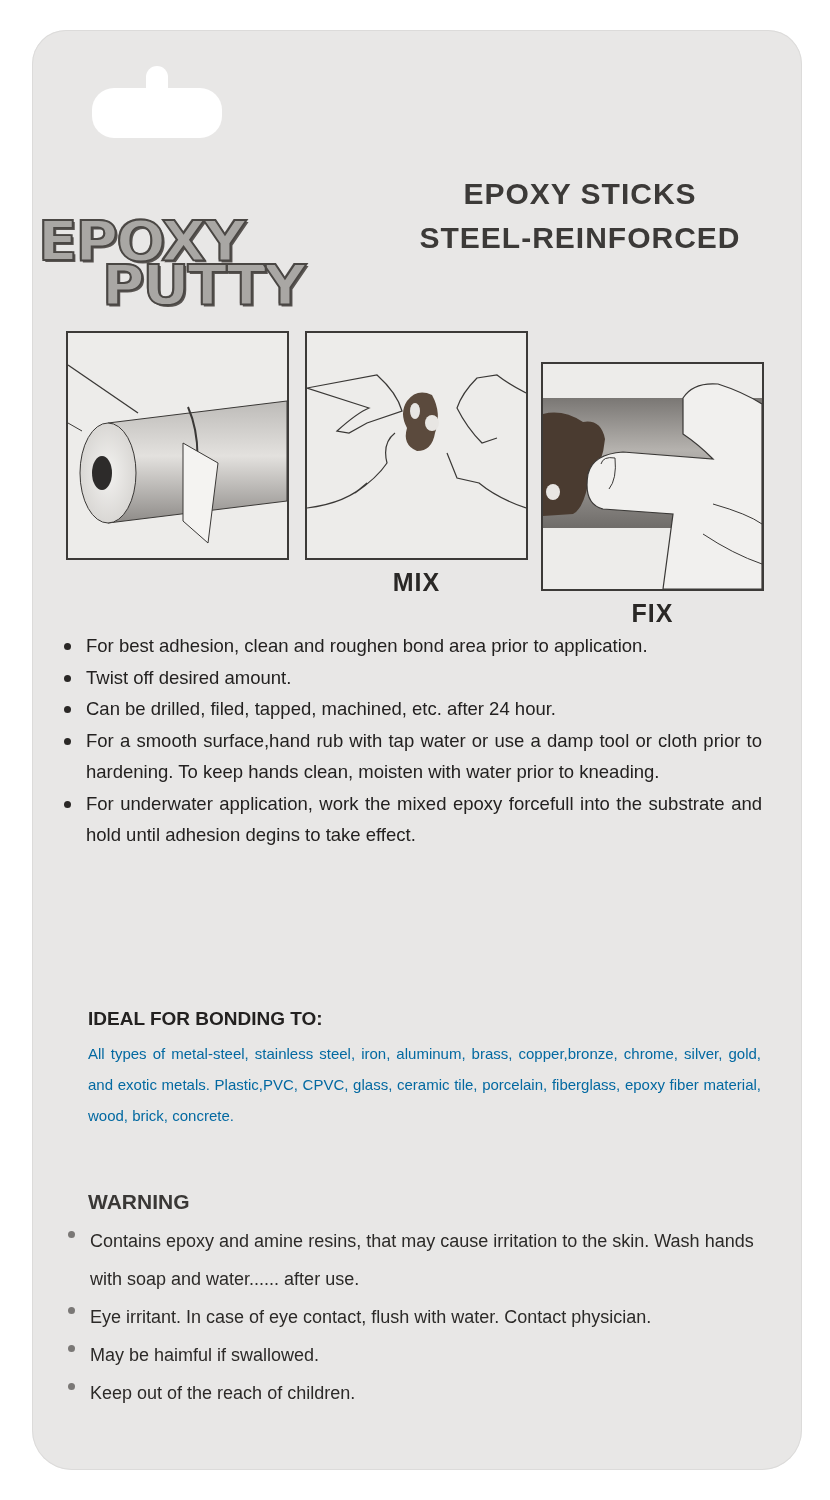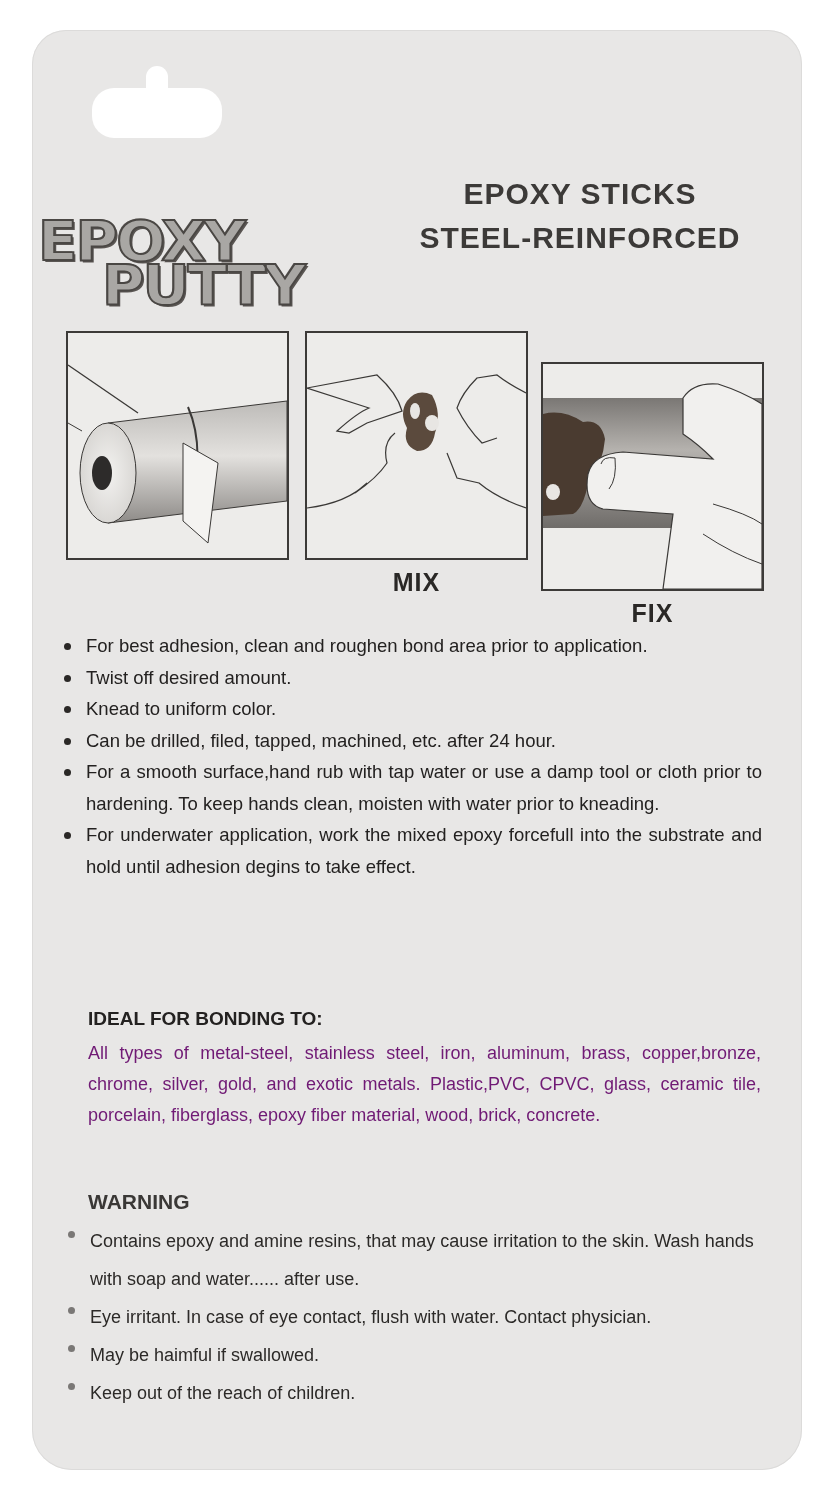--- a/index.html
+++ b/index.html
@@ -55,22 +55,22 @@
   .instructions li::before {
     content:""; position:absolute; left:2px; top:13px; width:7px; height:7px;
     background:#2a2826; border-radius:50%;
   }
   .instructions ul { margin:0; padding:0; }
 
   .bonding-title {
     position:absolute; left:88px; top:1008px; font-weight:bold; font-size:19px; color:#232120;
   }
   .bonding-text {
-    position:absolute; left:88px; top:1038px; width:673px; font-size:18px;
-    color:#701a75; line-height:31px; text-align:justify; text-align-last:left;
+    position:absolute; left:88px; top:1038px; width:673px; font-size:15px;
+    color:#0369a1; line-height:31px; text-align:justify; text-align-last:left;
   }
   .warning-title {
     position:absolute; left:88px; top:1190px; font-weight:bold; font-size:21px; color:#3a3836;
   }
   .warnings {
     position:absolute; left:66px; top:1222px; width:700px;
     font-size:18px; color:#2c2a28; line-height:38px;
   }
   .warnings ul { margin:0; padding:0; }
   .warnings li { list-style:none; position:relative; padding-left:24px; }
@@ -157,21 +157,20 @@
       </svg>
     </div>
     <div class="label">FIX</div>
   </div>
 </div>
 
 <div class="instructions">
   <ul>
     <li>For best adhesion, clean and roughen bond area prior to application.</li>
     <li>Twist off desired amount.</li>
-    <li>Knead to uniform color.</li>
     <li>Can be drilled, filed, tapped, machined, etc. after 24 hour.</li>
     <li>For a smooth surface,hand rub with tap water or use a damp tool or cloth prior to hardening. To keep hands clean, moisten with water prior to kneading.</li>
     <li>For underwater application, work the mixed epoxy forcefull into the substrate and hold until adhesion degins to take effect.</li>
   </ul>
 </div>
 
 <div class="bonding-title">IDEAL FOR BONDING TO:</div>
 <div class="bonding-text">All types of metal-steel, stainless steel, iron, aluminum, brass, copper,bronze, chrome, silver, gold, and exotic metals. Plastic,PVC, CPVC, glass, ceramic tile, porcelain, fiberglass, epoxy fiber material, wood, brick, concrete.</div>
 
 <div class="warning-title">WARNING</div>

